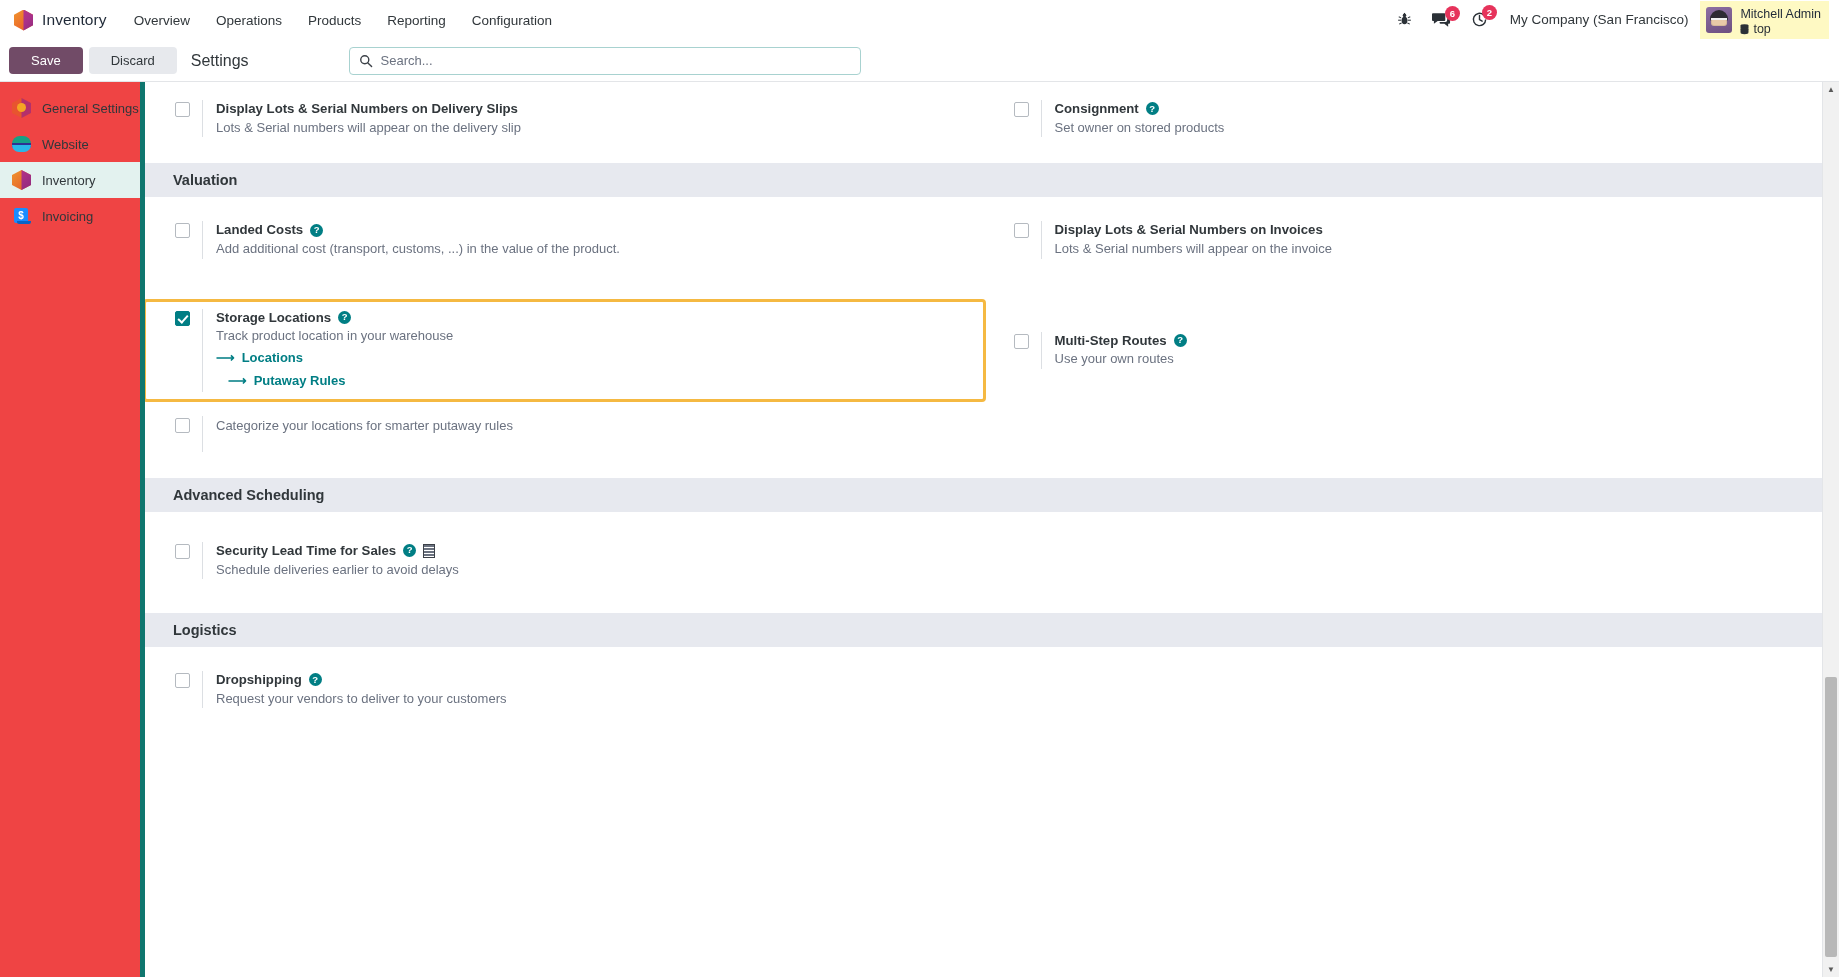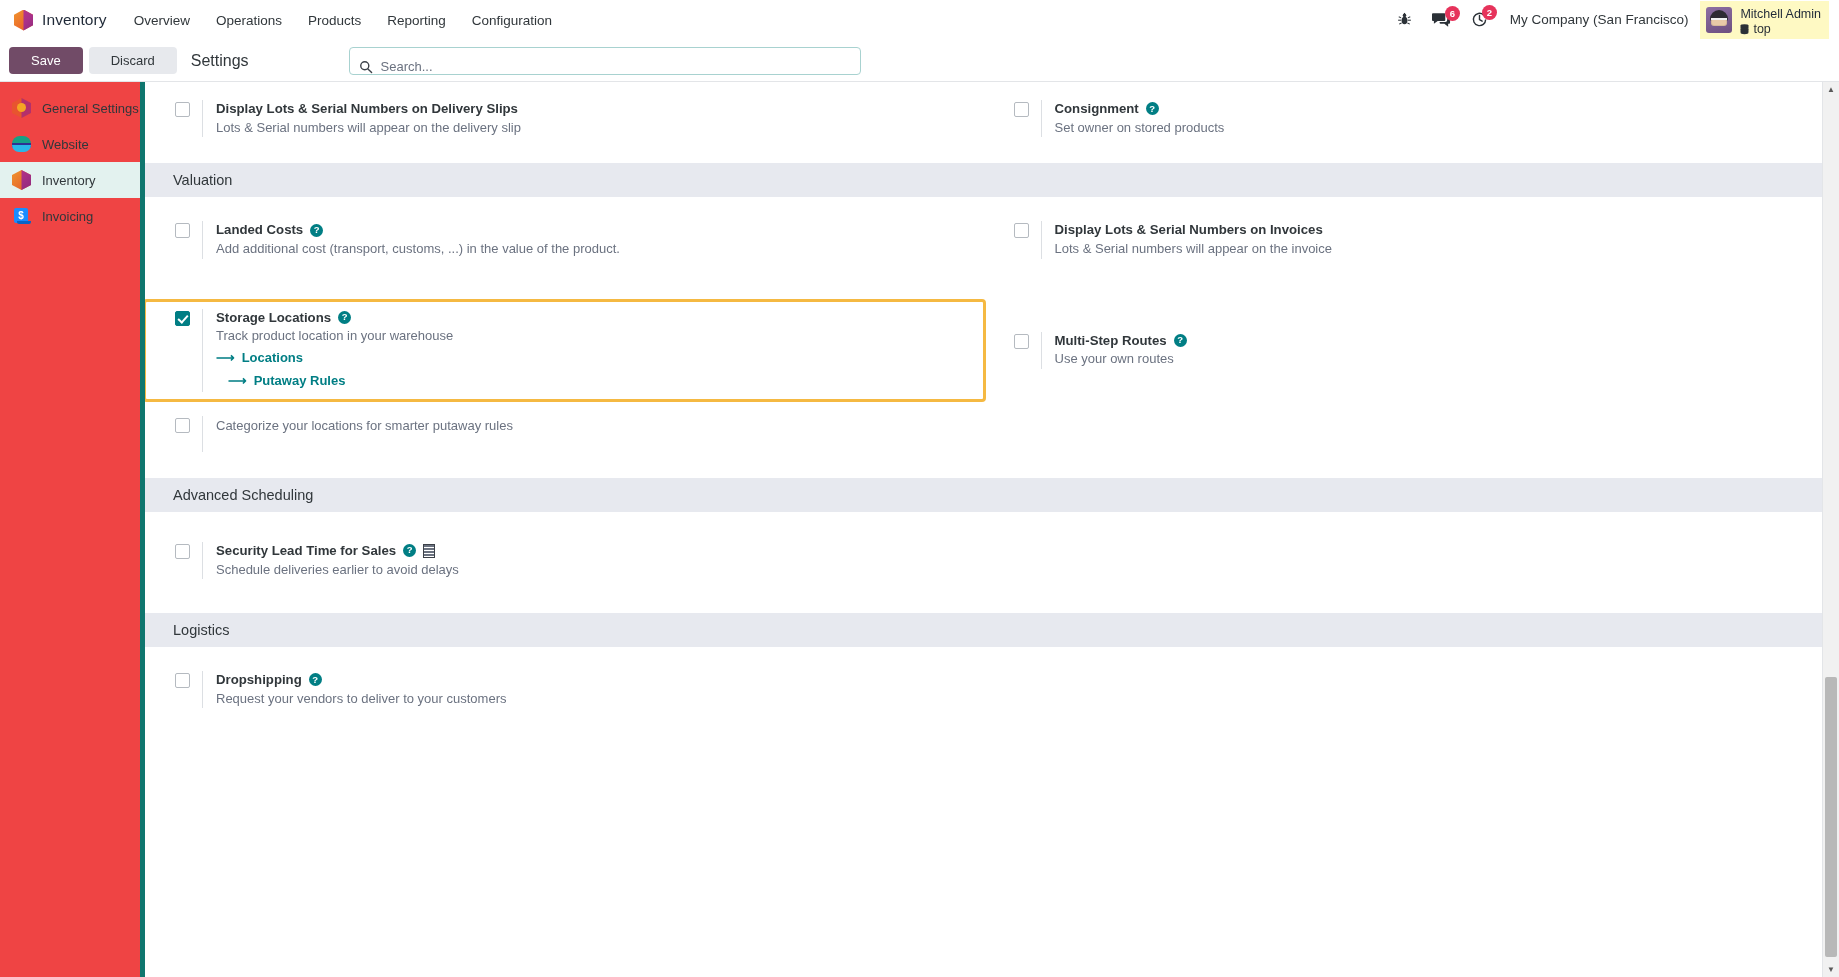--- a/index.html
+++ b/index.html
@@ -155,21 +155,21 @@
     margin-left: 100px;
     width: 512px;
     position: relative;
   }
   .search-box {
     width: 100%;
     height: 28px;
     border: 1px solid #a8d2d0;
     border-radius: 4px;
     background: #fff;
-    display: flex; align-items: flex-end;
+    display: flex; align-items: center;
     padding-left: 9px;
     gap: 8px;
   }
   .search-ph { font-size: 13px; color: #6b7280; }
 
   
   .body-wrap {
     display: flex;
     height: calc(977px - 40px - 42px);
     position: relative;
@@ -226,21 +226,21 @@
   .scroll-inner {
     position: absolute;
     top: 0; left: 0; right: 17px; bottom: 0;
     overflow: hidden;
   }
 
   .section-header {
     background: #e7e9ef;
     padding: 9px 0 9px 28px;
     font-size: 14.5px;
-    font-weight: normal;
+    font-weight: bold;
     color: #31373b;
     margin-top: 0;
   }
   .rows {
     display: flex;
     flex-wrap: wrap;
     padding: 16px 0 18px 0;
     align-items: center;
   }
   .setting-row {

